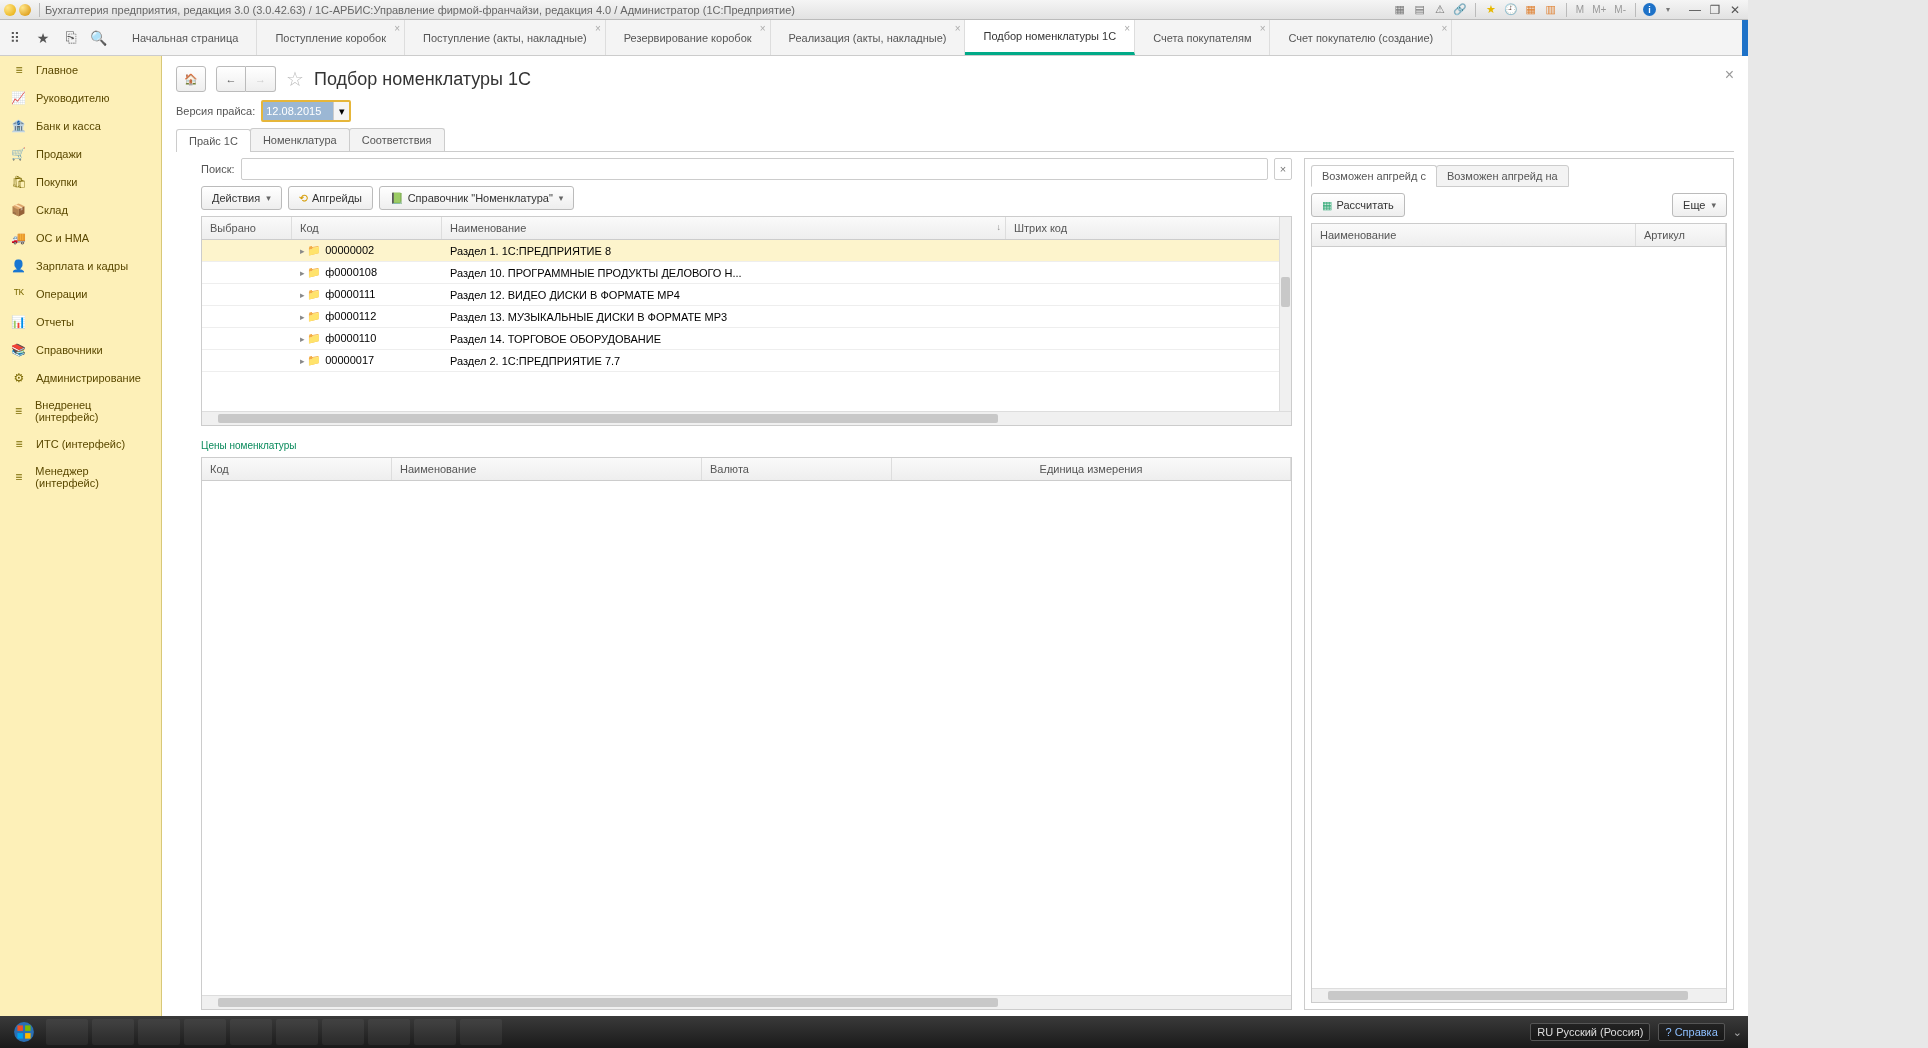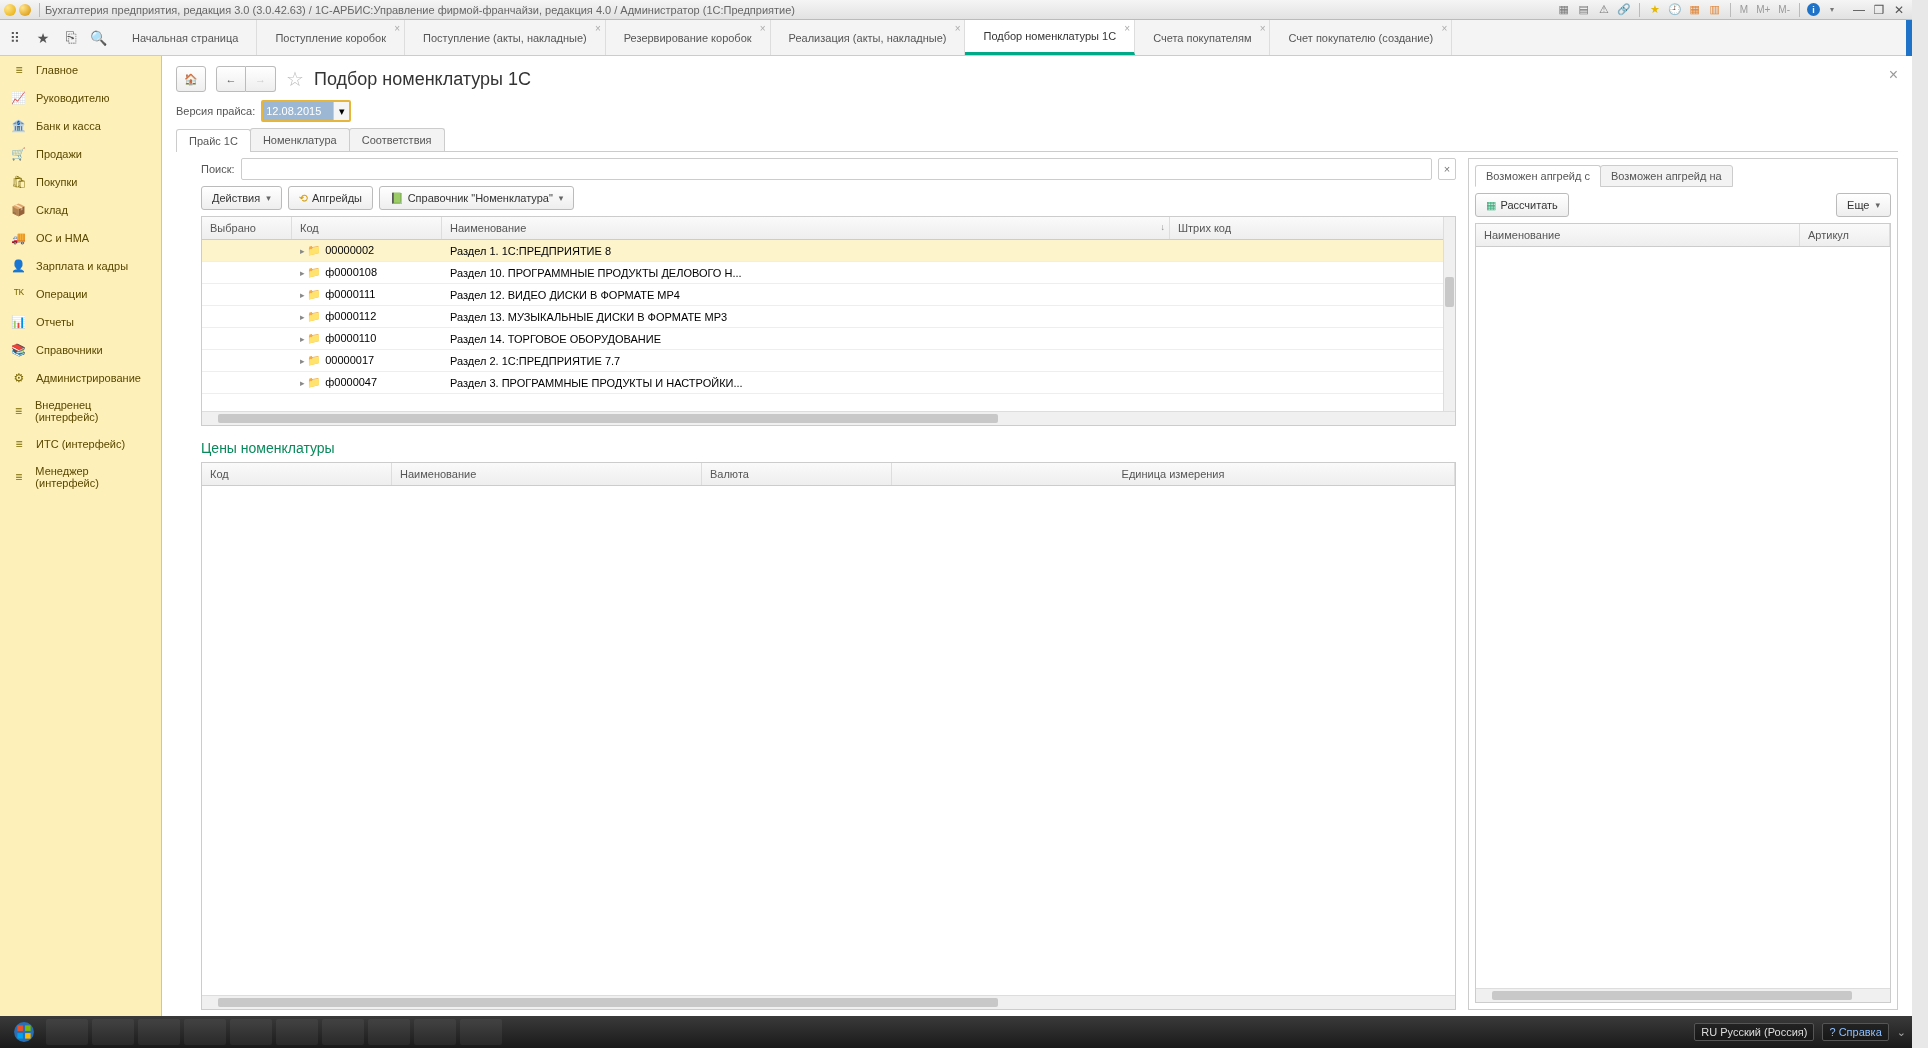--- a/index.html
+++ b/index.html
@@ -1,17 +1,17 @@
 <!DOCTYPE html>
 <html><head>
 <meta charset="utf-8">
 <style>
 * { box-sizing: border-box; margin: 0; padding: 0; font-family: Arial, sans-serif; font-size: 11px; }
 body { background: #e8e8e8; overflow: hidden; }
-.window { width: 1912px; height: 1048px; background: #fff; display: flex; flex-direction: column; position: relative; }
+.window { width: 1748px; height: 1048px; background: #fff; display: flex; flex-direction: column; position: relative; }
 
 
 .titlebar { height: 20px; background: linear-gradient(#f5f5f5,#e2e2e2); display: flex; align-items: center; padding: 0 4px; border-bottom: 1px solid #bbb; }
 .titlebar .orb { width: 12px; height: 12px; border-radius: 50%; margin-right: 3px; }
 .titlebar .orb1 { background: radial-gradient(circle at 30% 30%, #ffe68a, #e6a800); }
 .titlebar .orb2 { background: radial-gradient(circle at 30% 30%, #ffe68a, #d68c00); }
 .titlebar .divider { width: 1px; height: 14px; background: #bbb; margin: 0 5px; }
 .titlebar .title-text { color: #666; font-size: 11px; flex: 0 0 auto; }
 .titlebar .spacer { flex: 1; }
 .titlebar .tb-icon { width: 16px; height: 16px; margin: 0 2px; color: #777; display: flex; align-items: center; justify-content: center; cursor: pointer; font-size: 11px; }
@@ -82,21 +82,21 @@
 .tr.selected { background:#fdf4cc; }
 .td { padding:3px 8px; overflow:hidden; white-space:nowrap; text-overflow:ellipsis; }
 .folder-ico { color:#e0a030; margin-right:4px;}
 .expand { color:#888; font-size:9px; margin-right:3px; cursor:pointer;}
 .sort-ind { position:absolute; right:4px; top:5px; color:#888; font-size:9px;}
 .vscroll { position:absolute; right:0; top:0; bottom:0; width:12px; background:#f0f0f0; border-left:1px solid #ddd;}
 .vscroll .thumb { position:absolute; left:1px; right:1px; top:60px; height:30px; background:#c8c8c8; border-radius:2px;}
 .hscroll { height:14px; background:#f0f0f0; border-top:1px solid #ddd; position:relative;}
 .hscroll .thumb { position:absolute; top:2px; bottom:2px; left:16px; width:780px; background:#c8c8c8; border-radius:2px;}
 
-.section-title { color:#0a8a5c; font-size:14px; margin:14px 0 6px 0;}
+.section-title { color:#0a8a5c; font-size:10px; margin:14px 0 6px 0;}
 
 .tbl-wrap2 { border:1px solid #ccc; flex:1; display:flex; flex-direction:column; min-height:0;}
 .tbl-body2 { flex:1; }
 
 
 .right-tabs { display:flex; margin-bottom:6px;}
 .rtab { padding:4px 10px; border:1px solid #ccc; background:#f3f3f3; cursor:pointer; color:#555; font-size:11px; border-radius:3px 3px 0 0; margin-right:-1px;}
 .rtab.active { background:#fff; border-bottom-color:#fff;}
 .right-toolbar { display:flex; justify-content:space-between; margin-bottom:6px;}
 .right-tbl { border:1px solid #ccc; flex:1; display:flex; flex-direction:column;}
@@ -356,26 +356,20 @@
     <div class="td c-code"><span class="expand">▸</span><span class="folder-ico">📁</span>ф0000110</div>
     <div class="td c-name">Раздел 14. ТОРГОВОЕ ОБОРУДОВАНИЕ</div>
     <div class="td c-bar"></div>
                 </div>
                 <div class="tr">
                   <div class="td c-sel"></div>
     <div class="td c-code"><span class="expand">▸</span><span class="folder-ico">📁</span>00000017</div>
     <div class="td c-name">Раздел 2. 1С:ПРЕДПРИЯТИЕ 7.7</div>
     <div class="td c-bar"></div>
                 </div>
-                <div class="tr">
-                  <div class="td c-sel"></div>
-    <div class="td c-code"><span class="expand">▸</span><span class="folder-ico">📁</span>ф0000047</div>
-    <div class="td c-name">Раздел 3. ПРОГРАММНЫЕ ПРОДУКТЫ И НАСТРОЙКИ...</div>
-    <div class="td c-bar"></div>
-                </div>
               </div>
             <div class="vscroll">
                 <div class="thumb"></div>
               </div>
             <div class="hscroll">
                 <div class="thumb"></div>
               </div>
           </div>
 
           <div class="section-title">Цены номенклатуры</div>

